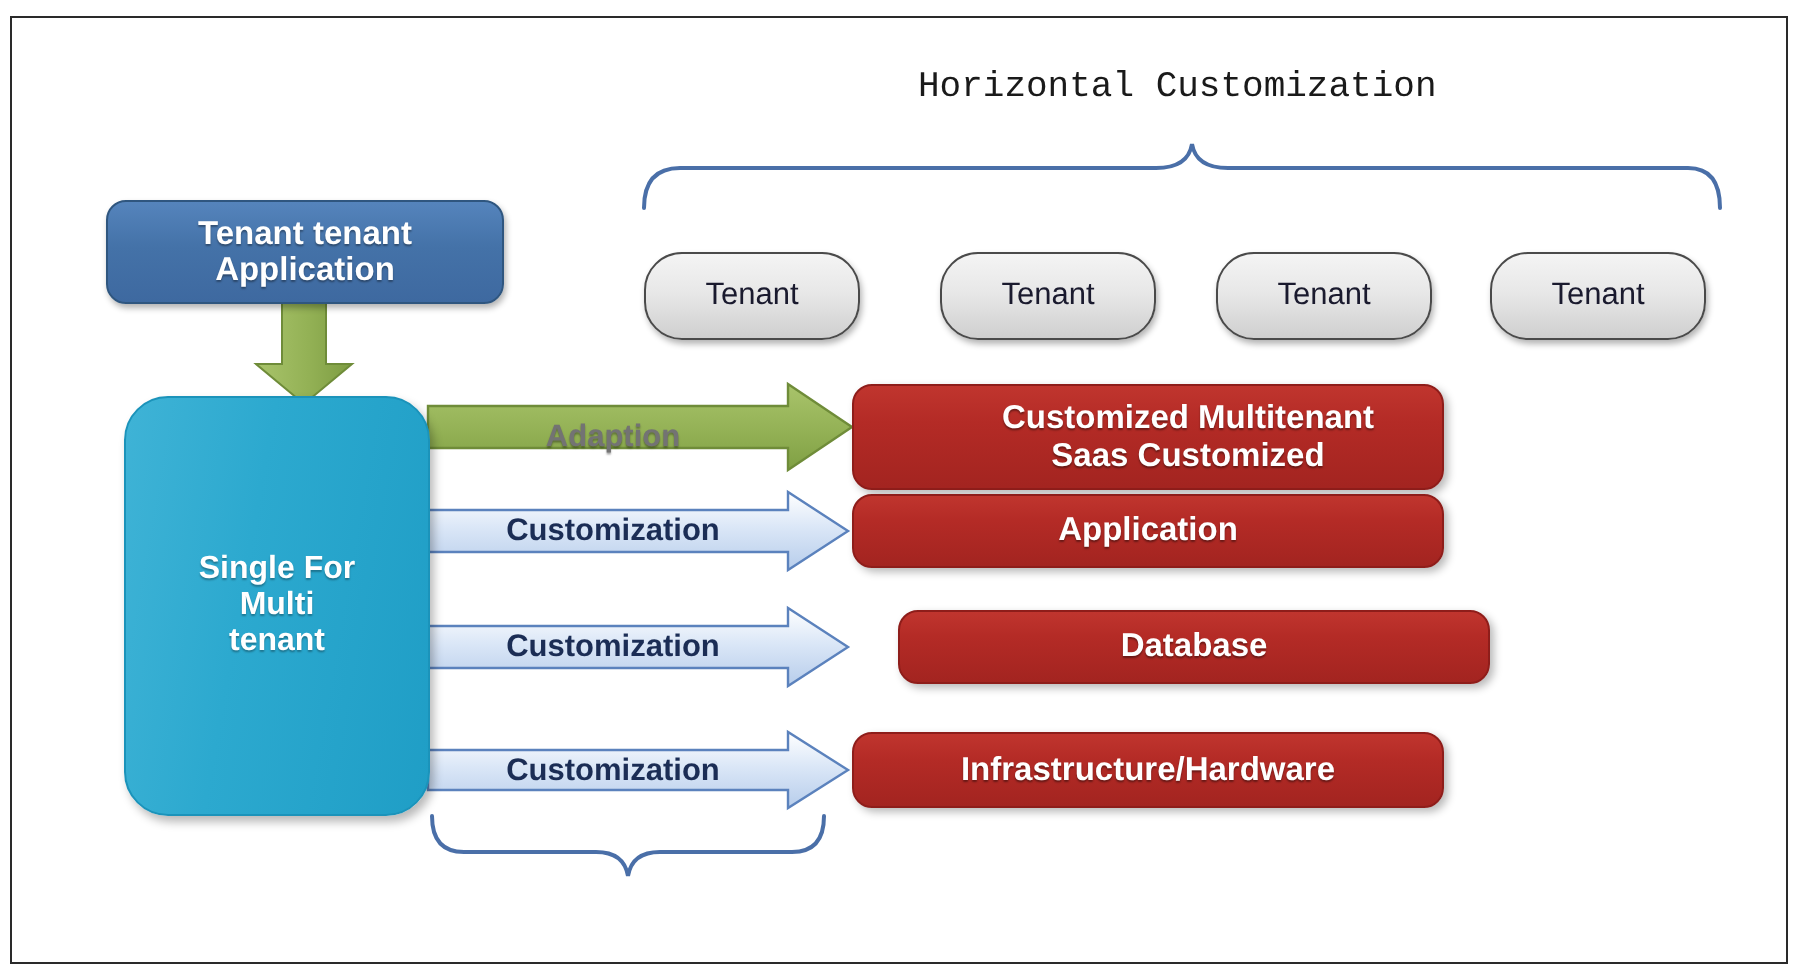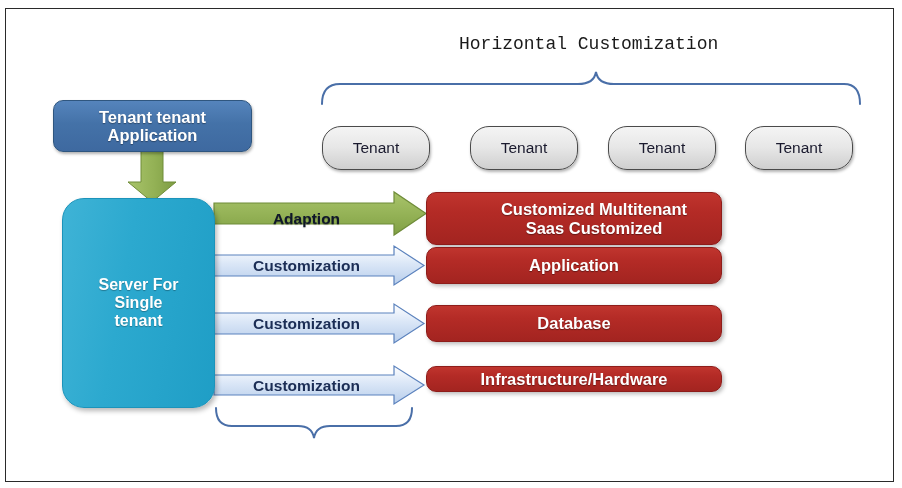--- a/index.html
+++ b/index.html
@@ -93,42 +93,42 @@
     border: 1px solid #8e1d1a;
     border-radius: 10px;
     color: #ffffff;
     font-weight: bold;
     font-size: 16.5px;
     text-shadow: 0 1px 1px rgba(0,0,0,0.40);
     box-shadow: 2px 2px 4px rgba(0,0,0,0.28);
   }
   .red-1 { top: 192px; height: 53px; padding-left: 40px; }
   .red-2 { top: 247px; height: 37px; }
-  .red-3 { top: 305px; height: 37px; }
-  .red-4 { top: 366px; height: 26px; justify-content: center; }
+  .red-3 { top: 305px; height: 37px; margin-left: 23px; }
+  .red-4 { top: 366px; height: 38px; justify-content: center; }
 
   
   .arrow-layer {
     position: absolute;
     left: 0; top: 0;
     width: 902px; height: 488px;
     pointer-events: none;
   }
   .arrow-label {
     position: absolute;
     display: flex;
     align-items: center;
     justify-content: center;
     font-size: 15.5px;
     font-weight: bold;
     white-space: nowrap;
   }
   .lbl-adaption {
     left: 214px; top: 205px; width: 185px; height: 28px;
-    color: #0f172a;
+    color: #737373;
     text-shadow: 0 1px 1px rgba(0,0,0,0.35);
   }
   .lbl-cust-1 { left: 214px; top: 255px; width: 185px; height: 22px; color: #1b2d55; }
   .lbl-cust-2 { left: 214px; top: 313px; width: 185px; height: 22px; color: #1b2d55; }
   .lbl-cust-3 { left: 214px; top: 375px; width: 185px; height: 22px; color: #1b2d55; }
 
   
   .caption {
     position: absolute;
     font-size: 18px;
@@ -199,22 +199,22 @@
 
   <div class="box blue-box">
     <div>
       <div>Tenant tenant</div>
       <div>Application</div>
     </div>
   </div>
 
   <div class="box teal-box">
     <div>
-      <div>Server For</div>
-      <div>Single</div>
+      <div>Single For</div>
+      <div>Multi</div>
       <div>tenant</div>
     </div>
   </div>
 
   <div class="box tenant-box" style="left:322px;">
     <span>Tenant</span>
   </div>
   <div class="box tenant-box" style="left:470px;">
     <span>Tenant</span>
   </div>

